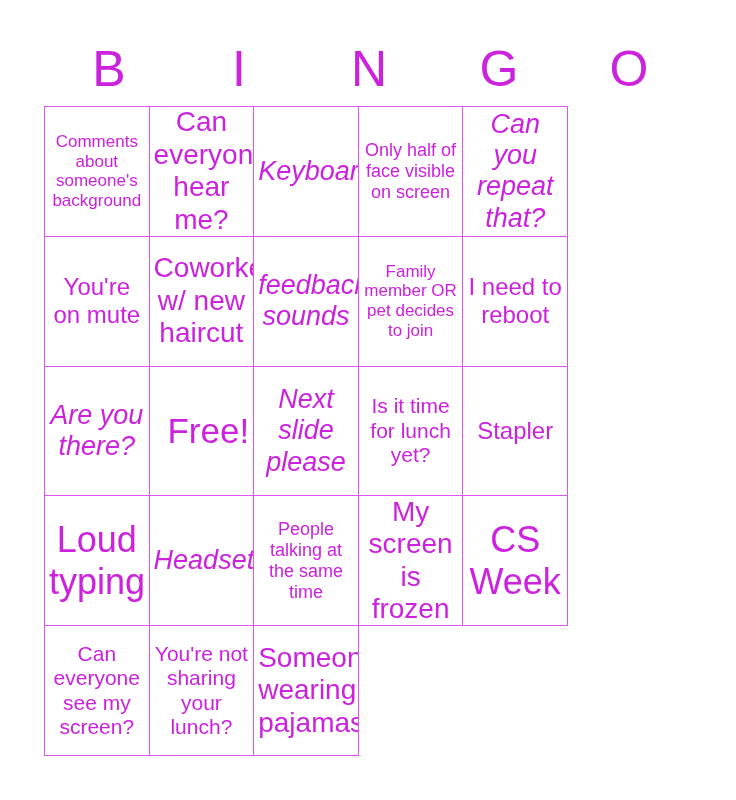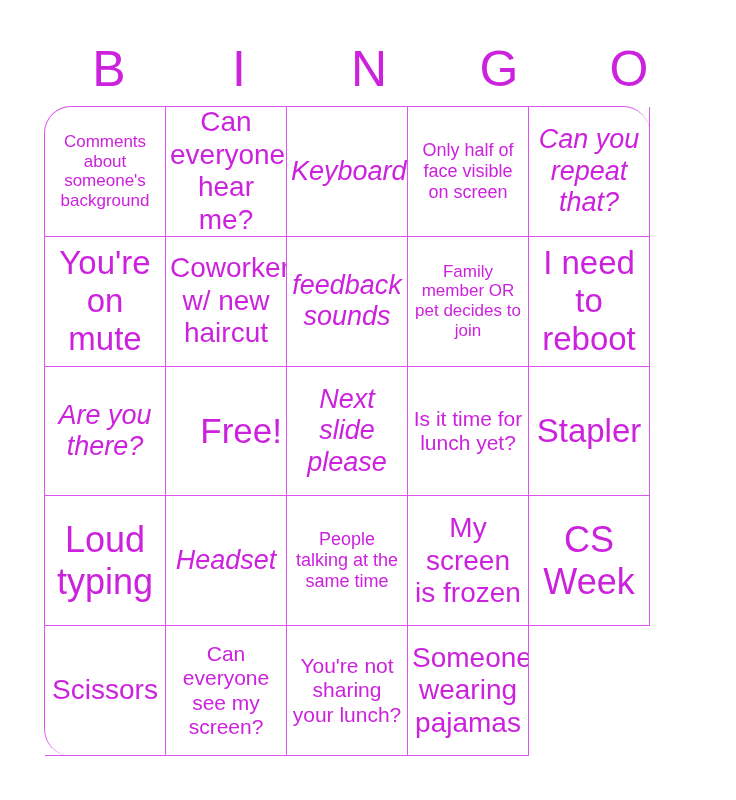--- a/index.html
+++ b/index.html
@@ -42,30 +42,29 @@
     font-weight: 300;
     color: #cc22dd;
     letter-spacing: 0;
   }
 
   
   .bingo-grid {
     position: absolute;
     left: 44px;
     top: 106px;
-    width: 606px;
+    width: 524px;
     height: 650px;
     display: grid;
     grid-template-columns: repeat(5, 1fr);
     grid-template-rows: repeat(5, 1fr);
     border-top: 1.5px solid #dd55ee;
     border-left: 1.5px solid #dd55ee;
     box-sizing: border-box;
     background: #ffffff;
-    border-radius: 27px;
   }
 
   .bingo-cell {
     border-right: 1.5px solid #dd55ee;
     border-bottom: 1.5px solid #dd55ee;
     box-sizing: border-box;
     display: flex;
     align-items: center;
     justify-content: center;
     text-align: center;
@@ -81,21 +80,21 @@
     white-space: pre-line;
     color: #cc22dd;
   }
 
   
   .fs-xs   { font-size: 17px; }
   .fs-sm   { font-size: 18px; }
   .fs-md   { font-size: 21px; }
   .fs-lg   { font-size: 28px; }
   .fs-xl   { font-size: 27px; font-style: italic; }
-  .fs-2xl  { font-size: 33px; }
+  .fs-2xl  { font-size: 24px; }
   .fs-4xl  { font-size: 36px; }
   .fs-free { font-size: 35px; text-align: right; }
 </style>
 </head>
 <body>
 
 <div class="card">
 
   <div class="bingo-header">
     <div class="bingo-letter">B</div>
@@ -160,23 +159,20 @@
       <div class="bingo-cell">
         <span class="cell-text fs-sm">People talking at the same time</span>
       </div>
       <div class="bingo-cell">
         <span class="cell-text fs-lg">My screen is frozen</span>
       </div>
       <div class="bingo-cell">
         <span class="cell-text fs-4xl">CS Week</span>
       </div>
       <div class="bingo-cell">
-        <span class="cell-text fs-lg">Scissors</span>
-      </div>
-      <div class="bingo-cell">
         <span class="cell-text fs-md">Can everyone see my screen?</span>
       </div>
       <div class="bingo-cell">
         <span class="cell-text fs-md">You're not sharing your lunch?</span>
       </div>
       <div class="bingo-cell">
         <span class="cell-text fs-lg">Someone wearing pajamas</span>
       </div>
     </div>
 

